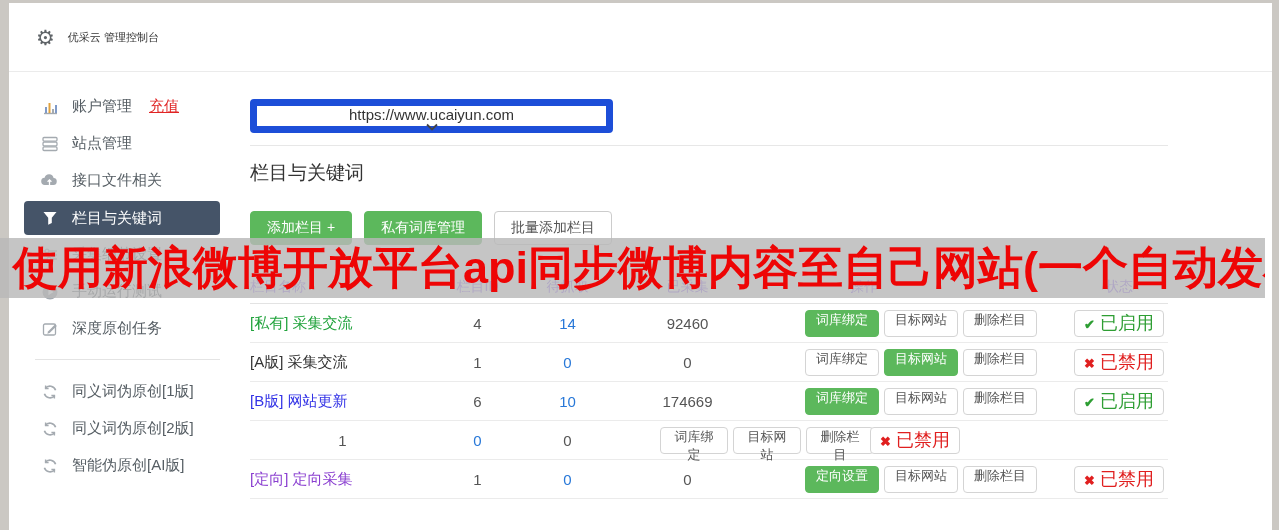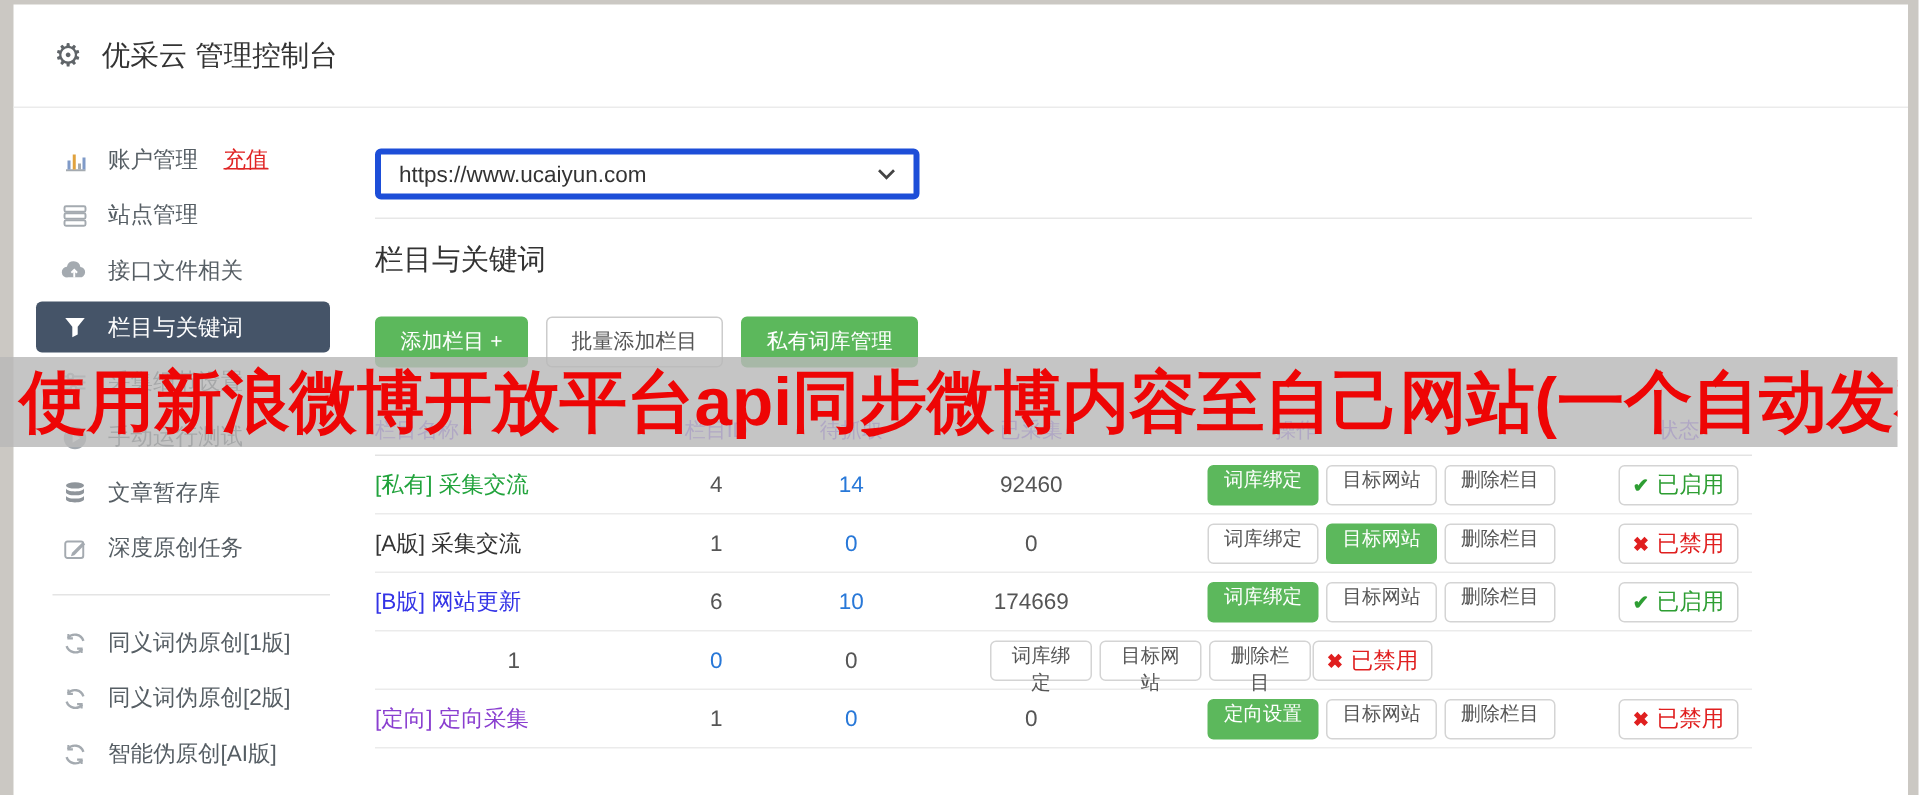--- a/index.html
+++ b/index.html
@@ -4,36 +4,36 @@
 <style>
   * { margin:0; padding:0; box-sizing:border-box; }
   html,body { width:1279px; height:530px; overflow:hidden; }
   body { background:#cbc8c3; font-family:"Liberation Sans","DejaVu Sans",sans-serif; }
 
   .card { position:relative; margin:3px 7px 0 9px; background:#fff; height:527px; }
 
   
   .appbar { height:69px; border-bottom:1px solid #ebebeb; display:flex; align-items:center; gap:13px; padding-left:27px; }
   .gear { font-size:21px; color:#5f6468; line-height:1; }
-  .app-title { font-size:19px; color:#333; }
+  .app-title { font-size:11px; color:#333; }
 
   .body { display:flex; height:457px; }
 
   
   .sidebar { width:241px; flex:none; padding-top:16px; }
   .sitem { height:37px; display:flex; align-items:center; gap:13px; padding-left:31px; font-size:15px; color:#565e64; cursor:pointer; }
   .sitem .sic { width:19px; height:19px; flex:none; color:#a4aab0; display:flex; align-items:center; justify-content:center; }
   .sitem.active { background:#455468; color:#fff; border-radius:4px; margin:2px 30px 1px 15px; padding-left:16px; height:34px; }
   .sitem.active .sic { color:#fff; }
   .badge-red { color:#e02525; margin-left:4px;text-decoration:underline; }
   .sdivider { height:1px; background:#e4e4e4; margin:12px 30px 13px 26px; }
 
   
   .main { width:918px; padding-top:27px; }
-  .site-select { width:363px; height:34px; border:4px solid #1d4ed8; border-radius:4px; background:#fff; display:flex; align-items:center; justify-content:space-between; padding:0 12px; font-size:15px; color:#333; cursor:pointer; }
+  .site-select { width:363px; height:34px; border:7px solid #1d4ed8; border-radius:4px; background:#fff; display:flex; align-items:center; justify-content:space-between; padding:0 12px; font-size:15px; color:#333; cursor:pointer;flex-direction:column; }
   .chev { color:#444; }
   .main-divider { height:1px; background:#e7e7e7; margin-top:12px; }
   .section-title { font-size:19px; font-weight:400; color:#333; margin-top:14px; }
 
   .toolbar { margin-top:25px; display:flex; gap:12px; }
   .tbtn { height:34px; padding:0 16px; border-radius:4px; font-size:14px; display:flex; align-items:center; border:1px solid #ccc; background:#fff; color:#555; cursor:pointer; }
   .tbtn[data-style="green"] { background:#5cb85c; border-color:#5cb85c; color:#fff; }
 
   
   .table { margin-top:26px; }
@@ -43,21 +43,21 @@
   .c-link { text-align:center; color:#2878d8; cursor:pointer; }
   .c-actions { display:flex; gap:5px; padding-left:45px; }
   .c-actions.hdr { display:block; padding-left:90px; }
   .c-status { display:flex; justify-content:center; }
   .c-status.hdr { display:block; text-align:center; }
   .c-name { font-size:15px; cursor:pointer; }
 
   .abtn { height:27px; min-width:68px; padding:0 10px; border-radius:4px; font-size:13px; display:flex; align-items:flex-start; justify-content:center; border:1px solid #d4d4d4; background:#fff; color:#555; cursor:pointer; }
   .abtn[data-style="green"] { background:#5cb85c; border-color:#5cb85c; color:#fff; }
 
-  .status-btn { height:27px; min-width:77px; padding:0 9px; border:1px solid #d4d4d4; border-radius:4px; background:#fff; display:flex; align-items:center; justify-content:center; gap:5px; font-size:15px; cursor:pointer; }
+  .status-btn { height:27px; min-width:77px; padding:0 9px; border:1px solid #d4d4d4; border-radius:4px; background:#fff; display:flex; align-items:center; justify-content:center; gap:5px; font-size:18px; cursor:pointer; }
   .st-ic::before { font-size:13px; }
   .status-btn[data-state="enabled"] .st-ic::before { content:"✔"; color:#2e9e33; font-weight:bold; }
   .status-btn[data-state="enabled"] .st-label { color:#2e9e33; }
   .status-btn[data-state="disabled"] .st-ic::before { content:"✖"; color:#e01f1f; font-weight:bold; }
   .status-btn[data-state="disabled"] .st-label { color:#e01f1f; }
 
   
   .overlay-banner { position:absolute; left:-9px; top:235px; width:1265px; height:60px; background:rgba(184,184,184,0.82); z-index:10; display:flex; align-items:center; overflow:hidden; }
   .overlay-text { font-size:45px; font-weight:bold; color:#ee0505; white-space:nowrap; padding-left:13px; line-height:1.05; }
 
@@ -136,30 +136,20 @@
       <div class="sitem">
         <span class="sic">
           <svg width="18" height="18" viewBox="0 0 18 18">
               <circle cx="9" cy="9" r="7.5" fill="#a4aab0"></circle>
               <path d="M7.4 5.8v6.4L12.6 9z" fill="#fff"></path>
             </svg>
         </span>
         <span>手动运行测试</span>
       </div>
 
-      <div class="sitem">
-        <span class="sic">
-          <svg width="18" height="18" viewBox="0 0 18 18" fill="#8f959b">
-              <ellipse cx="9" cy="3.6" rx="6" ry="2.1"></ellipse>
-              <path d="M3 5.5c0 1.2 2.7 2.1 6 2.1s6-.9 6-2.1v2.6c0 1.2-2.7 2.1-6 2.1s-6-.9-6-2.1z"></path>
-              <path d="M3 10.3c0 1.2 2.7 2.1 6 2.1s6-.9 6-2.1v2.6c0 1.2-2.7 2.1-6 2.1s-6-.9-6-2.1z"></path>
-            </svg>
-        </span>
-        <span>文章暂存库</span>
-      </div>
 
       <div class="sitem">
         <span class="sic">
           <svg width="18" height="18" viewBox="0 0 18 18" fill="none" stroke="#a4aab0" stroke-width="1.3">
               <rect x="2.5" y="4" width="12" height="11" rx="1.5"></rect>
               <path d="M7 11.5l7.2-7.2 1.6 1.6-7.2 7.2-2.3.7z" fill="#a4aab0" stroke="none"></path>
             </svg>
         </span>
         <span>深度原创任务</span>
       </div>
@@ -221,25 +211,25 @@
       </div>
 
       <div class="main-divider"></div>
 
       <div class="section-title">栏目与关键词</div>
 
       <div class="toolbar">
         <button class="tbtn" data-style="green">
             <span>添加栏目 +</span>
           </button>
+        <button class="tbtn" data-style="green">
+            <span>私有词库管理</span>
+          </button>
         <button class="tbtn" data-style="plain">
             <span>批量添加栏目</span>
-          </button>
-        <button class="tbtn" data-style="green">
-            <span>私有词库管理</span>
           </button>
       </div>
 
       <div class="table">
         <div class="trow thead">
           <div>栏目名称</div>
           <div class="c-num">栏目ID</div>
           <div class="c-num">待抓取</div>
           <div class="c-num">已采集</div>
           <div class="c-actions hdr">操作</div>

